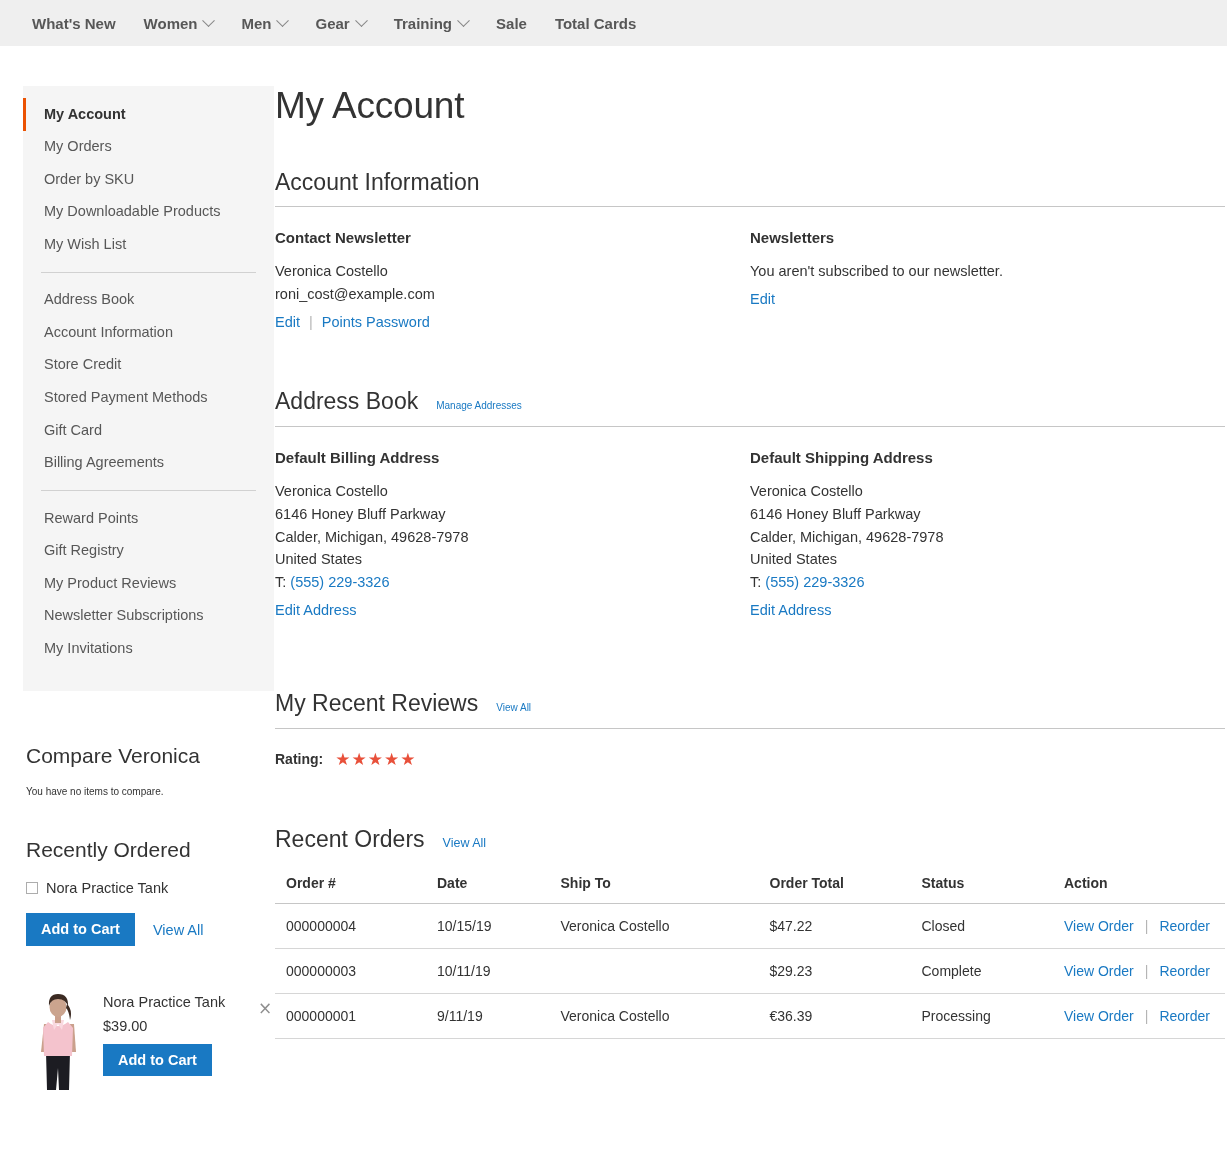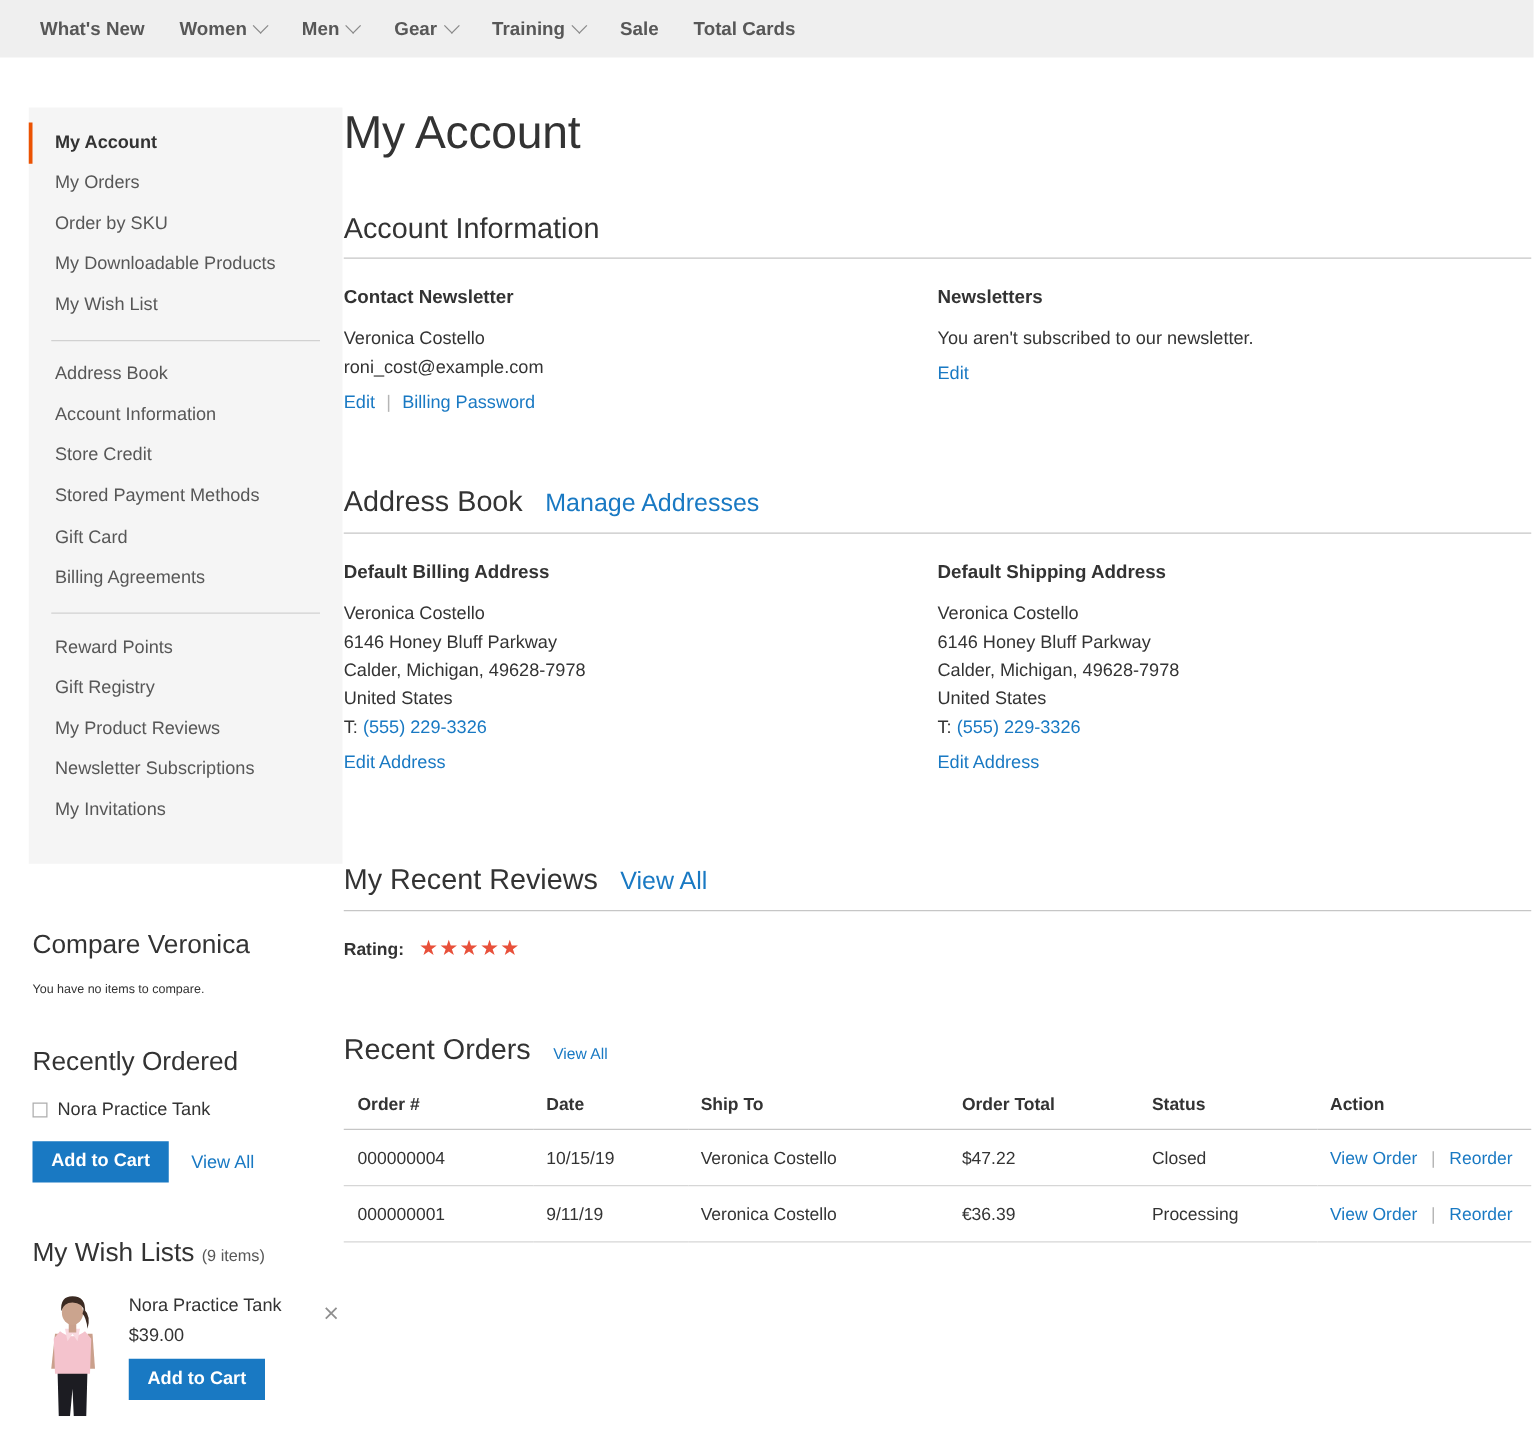--- a/index.html
+++ b/index.html
@@ -148,21 +148,21 @@
     padding-bottom: 10px;
     margin-bottom: 22px;
   }
   .sect-title {
     font-size: 23px;
     font-weight: normal;
     color: #333;
     margin: 0;
     line-height: 1.2;
   }
-  .sect-action { font-size: 20px; color: #1979c3; cursor: pointer; }
+  .sect-action { font-size: 10px; color: #1979c3; cursor: pointer; }
   .sect-action.small { font-size: 12.5px; }
 
   .two-col { display: flex; }
   .col { width: 50%; padding-right: 22px; }
   .sub-title {
     font-size: 15px;
     font-weight: bold;
     color: #333;
     margin: 0 0 14px 0;
   }
@@ -301,24 +301,20 @@
         <span class="ro-check"></span>
         <span>Nora Practice Tank</span>
       </div>
       <div class="ro-actions">
         <button class="btn-primary">Add to Cart</button>
         <span class="lnk">View All</span>
       </div>
     </div>
 
     <div class="block" style="padding-top:44px;">
-      <h3 class="block-title">
-        <span>My Wish Lists</span>
-        <span class="count">(9 items)</span>
-      </h3>
       <div class="wl-item">
         <div class="wl-thumb">
           <svg width="64" height="100" viewBox="0 0 64 100">
             <rect x="0" y="0" width="64" height="100" fill="#ffffff"></rect>
 
             <path d="M20 62 L44 62 L43 100 L33 100 L32 78 L30 100 L21 100 Z" fill="#1c1c22"></path>
 
             <path d="M18 34 L22 34 L20 62 L15 62 Z" fill="#caa08c"></path>
             <path d="M44 34 L48 34 L50 62 L45 62 Z" fill="#caa08c"></path>
 
@@ -355,21 +351,21 @@
     </div>
 
     <div class="two-col">
       <div class="col">
         <div class="sub-title">Contact Newsletter</div>
         <div class="body-text">Veronica Costello</div>
         <div class="body-text">roni_cost@example.com</div>
         <div class="inline-links">
           <span class="lnk">Edit</span>
           <span class="divider-pipe">|</span>
-          <span class="lnk">Billing Password</span>
+          <span class="lnk">Points Password</span>
         </div>
       </div>
       <div class="col">
         <div class="sub-title">Newsletters</div>
         <div class="body-text">You aren't subscribed to our newsletter.</div>
         <div class="inline-links">
           <span class="lnk">Edit</span>
         </div>
       </div>
     </div>
@@ -452,20 +448,34 @@
             <td>Closed</td>
             <td>
               <div class="cell-actions">
                 <span class="lnk">View Order</span>
                 <span class="divider-pipe">|</span>
                 <span class="lnk">Reorder</span>
               </div>
             </td>
           </tr>
           <tr>
+            <td>000000003</td>
+            <td>10/11/19</td>
+            <td></td>
+            <td>$29.23</td>
+            <td>Complete</td>
+            <td>
+              <div class="cell-actions">
+                <span class="lnk">View Order</span>
+                <span class="divider-pipe">|</span>
+                <span class="lnk">Reorder</span>
+              </div>
+            </td>
+          </tr>
+          <tr>
             <td>000000001</td>
             <td>9/11/19</td>
             <td>Veronica Costello</td>
             <td>€36.39</td>
             <td>Processing</td>
             <td>
               <div class="cell-actions">
                 <span class="lnk">View Order</span>
                 <span class="divider-pipe">|</span>
                 <span class="lnk">Reorder</span>

